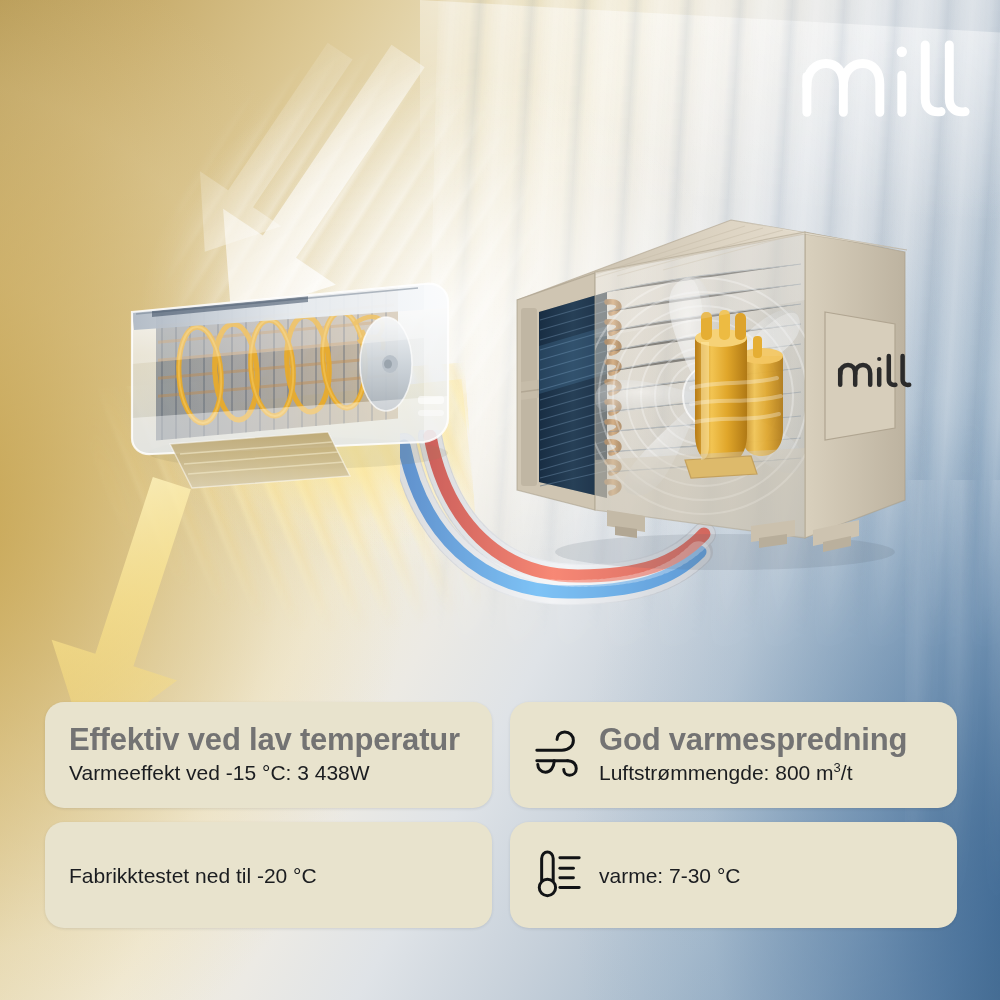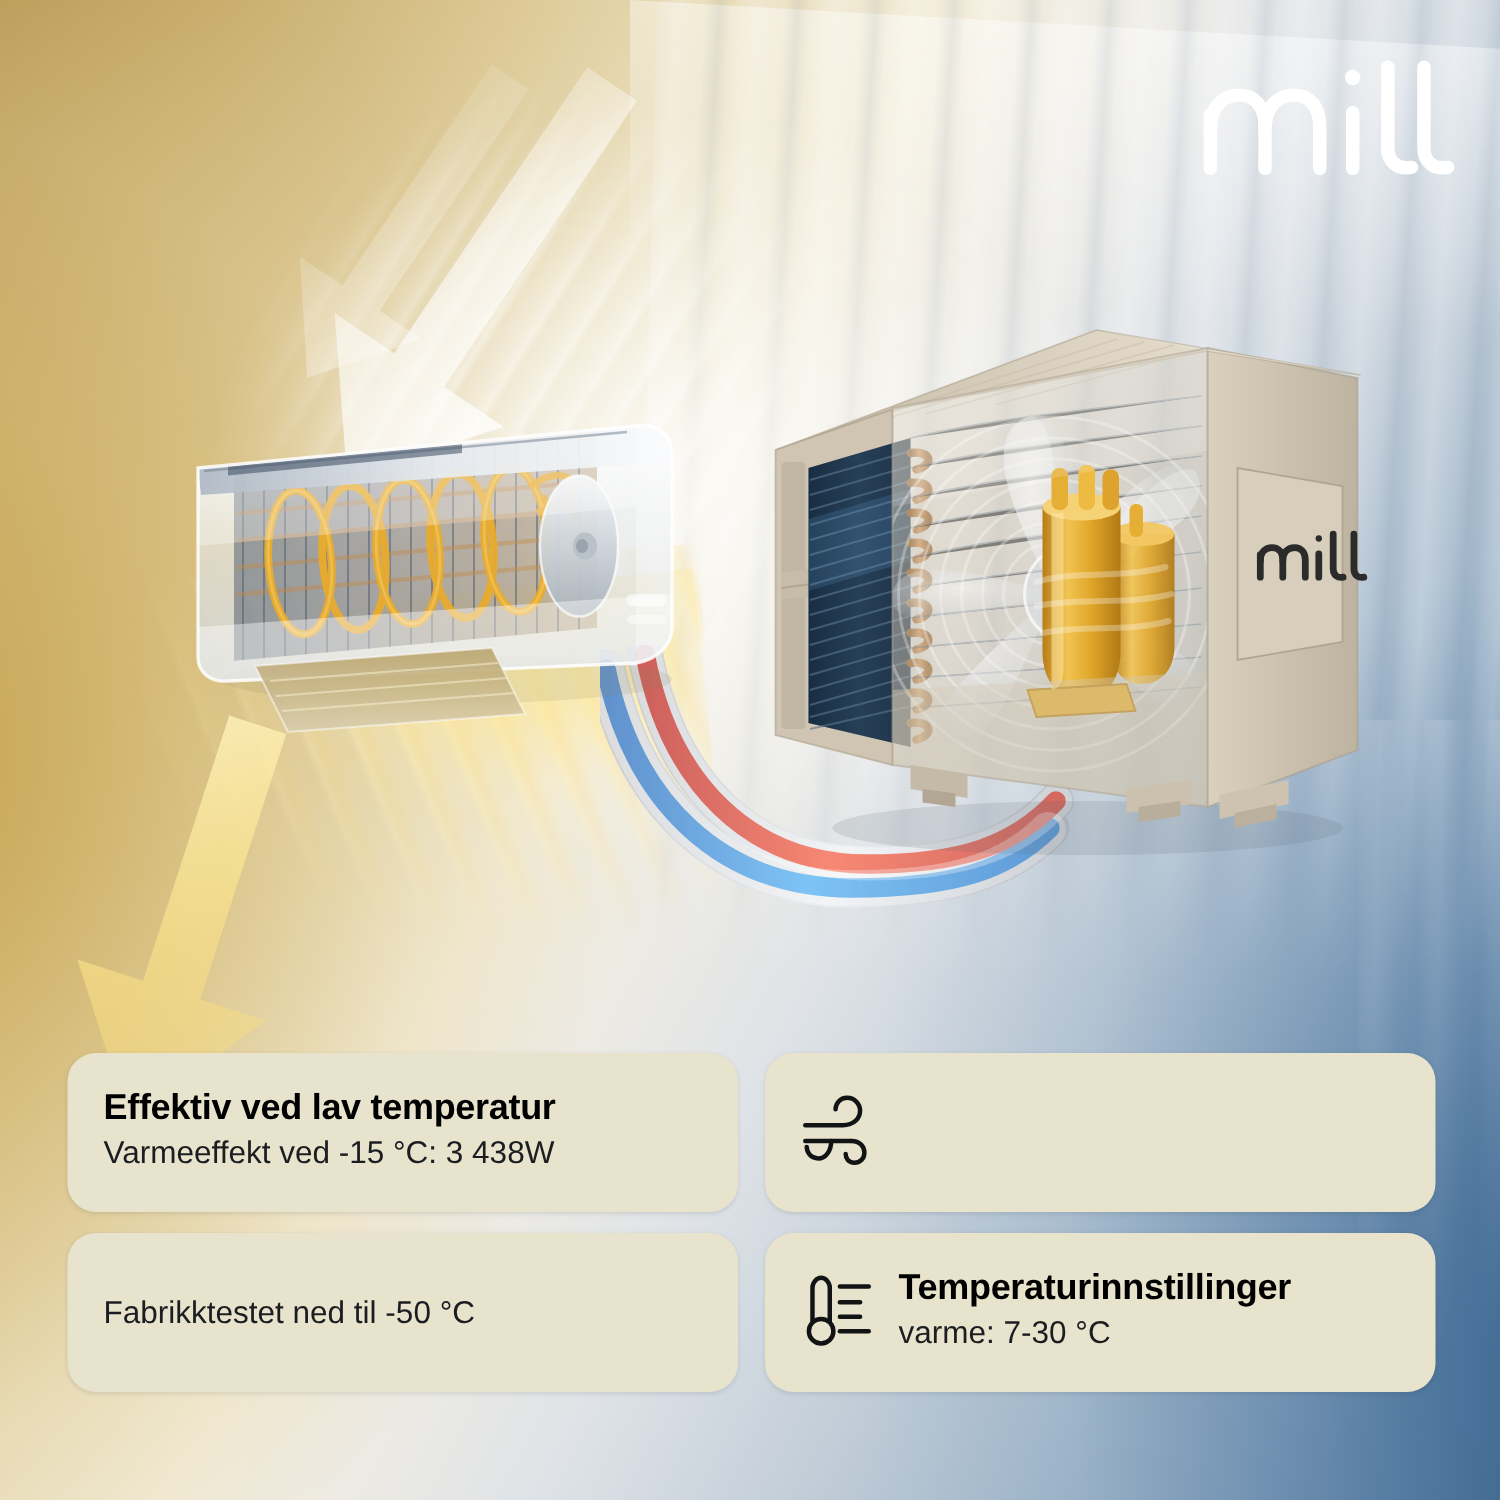--- a/index.html
+++ b/index.html
@@ -121,21 +121,21 @@
 
   
   .cards{position:absolute;left:45px;top:702px;width:912px;
     display:grid;grid-template-columns:1fr 1fr;gap:14px 18px;}
   .card{background:#e8e3cd;border-radius:19px;
     padding:17px 22px 19px 22px;
     display:flex;align-items:center;gap:15px;
     min-height:70px;
     box-shadow:0 1px 3px rgba(40,50,60,.12);}
   .card .txt{display:flex;flex-direction:column;justify-content:center;}
-  .card .title{font-size:24px;font-weight:700;color:#000000;line-height:1.12;
+  .card .title{font-size:31px;font-weight:700;color:#737373;line-height:1.12;
     letter-spacing:-.2px;white-space:nowrap;}
   .card .sub{font-size:21px;font-weight:400;color:#1b1d20;line-height:1.2;
     margin-top:3px;white-space:nowrap;}
   .card .sub sup{font-size:13px;vertical-align:super;line-height:0;}
   .card-icon{flex:0 0 auto;width:52px;height:52px;display:flex;
     align-items:center;justify-content:center;}
   .card.no-icon{padding-left:24px;}
 </style>
 </head>
 <body>
@@ -567,41 +567,44 @@
       <div class="card-icon">
         <svg viewBox="0 0 52 52" width="50" height="50">
           <g fill="none" stroke="#111315" stroke-width="3.1" stroke-linecap="round">
             <path d="M4,22 L30,22 C38,22 42,17 42,12 C42,7 38,3 33,3 C28,3 25,7 25,11"></path>
             <path d="M4,33 L36,33"></path>
             <path d="M22,33 C22,40 18,45 13,45 C8,45 5,41 5,37"></path>
             <path d="M36,33 C42,33 45,37 45,41 C45,45 42,48 38,48 C34,48 32,45 32,42"></path>
           </g>
         </svg>
       </div>
+      <div class="txt">
+        <div class="title">God varmespredning</div>
+        <div class="sub"><span>Luftstrømmengde: 800 m</span><sup>3</sup><span>/t</span></div>
+      </div>
     </div>
 
     <div class="card no-icon">
       <div class="txt">
-        <div class="sub">Fabrikktestet ned til -50 °C</div>
+        <div class="sub">Fabrikktestet ned til -20 °C</div>
       </div>
     </div>
 
     <div class="card">
       <div class="card-icon">
         <svg viewBox="0 0 52 52" width="50" height="50">
           <g fill="none" stroke="#111315" stroke-width="3.1" stroke-linecap="round">
             <path d="M9,33 L9,10 C9,6 12,3 15,3 C18,3 21,6 21,10 L21,33"></path>
             <circle cx="15" cy="40" r="8.5"></circle>
             <path d="M28,9 L48,9"></path>
             <path d="M28,20 L42,20"></path>
             <path d="M28,30 L42,30"></path>
             <path d="M28,40 L48,40"></path>
           </g>
         </svg>
       </div>
       <div class="txt">
-        <div class="title">Temperaturinnstillinger</div>
         <div class="sub">varme: 7-30 °C</div>
       </div>
     </div>
 
   </div>
 </div>
 
 </body></html>

